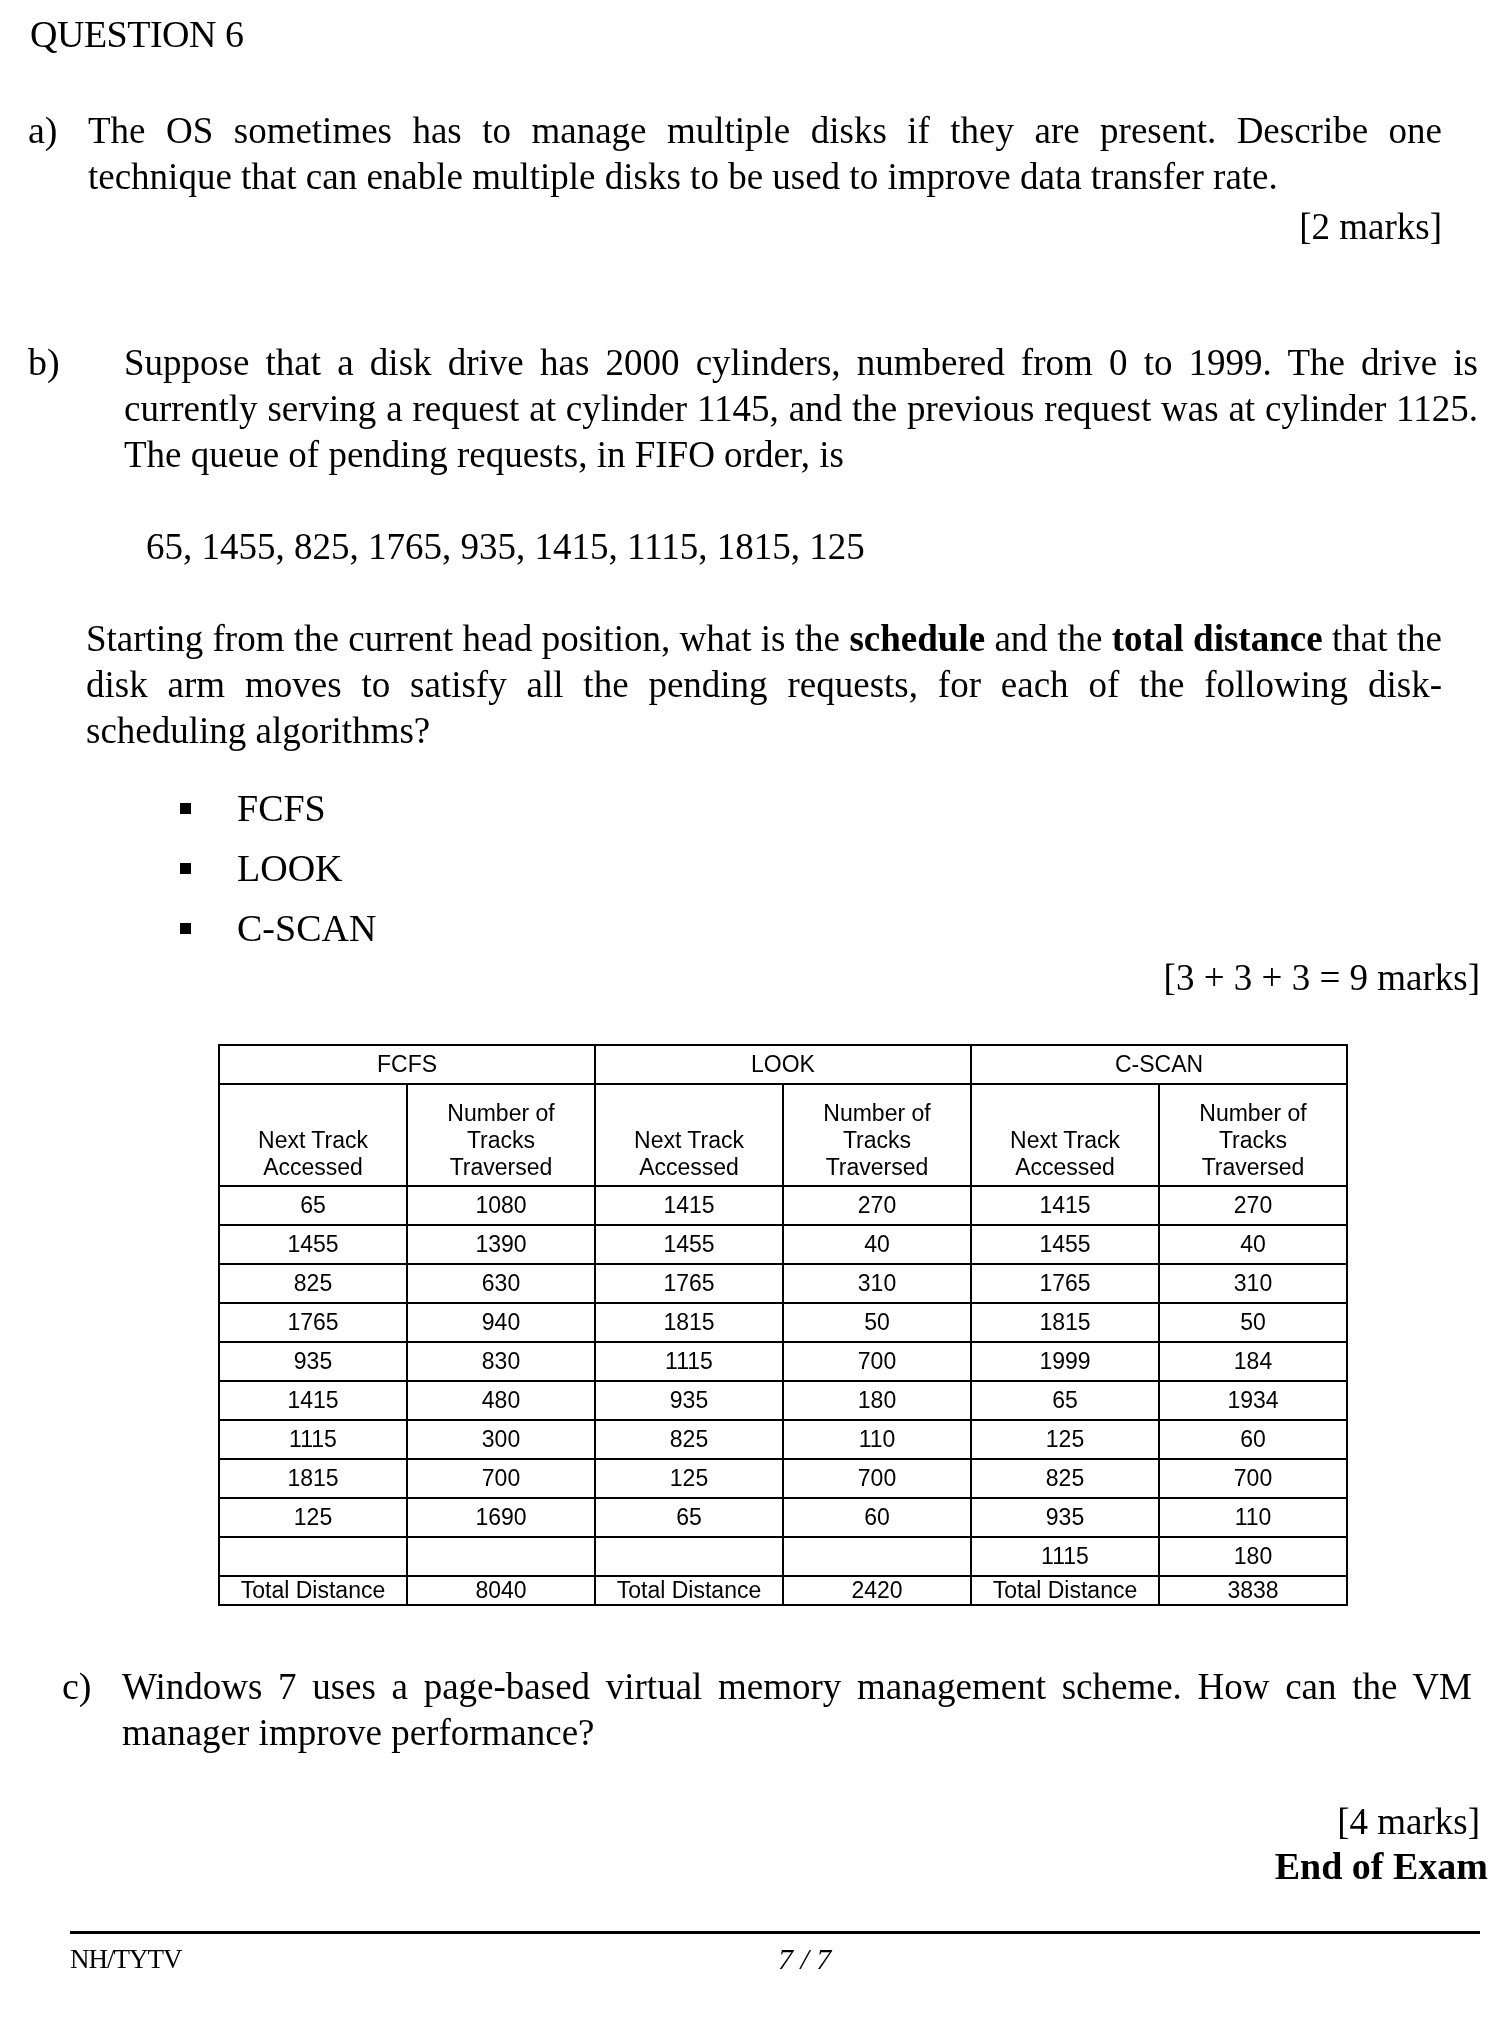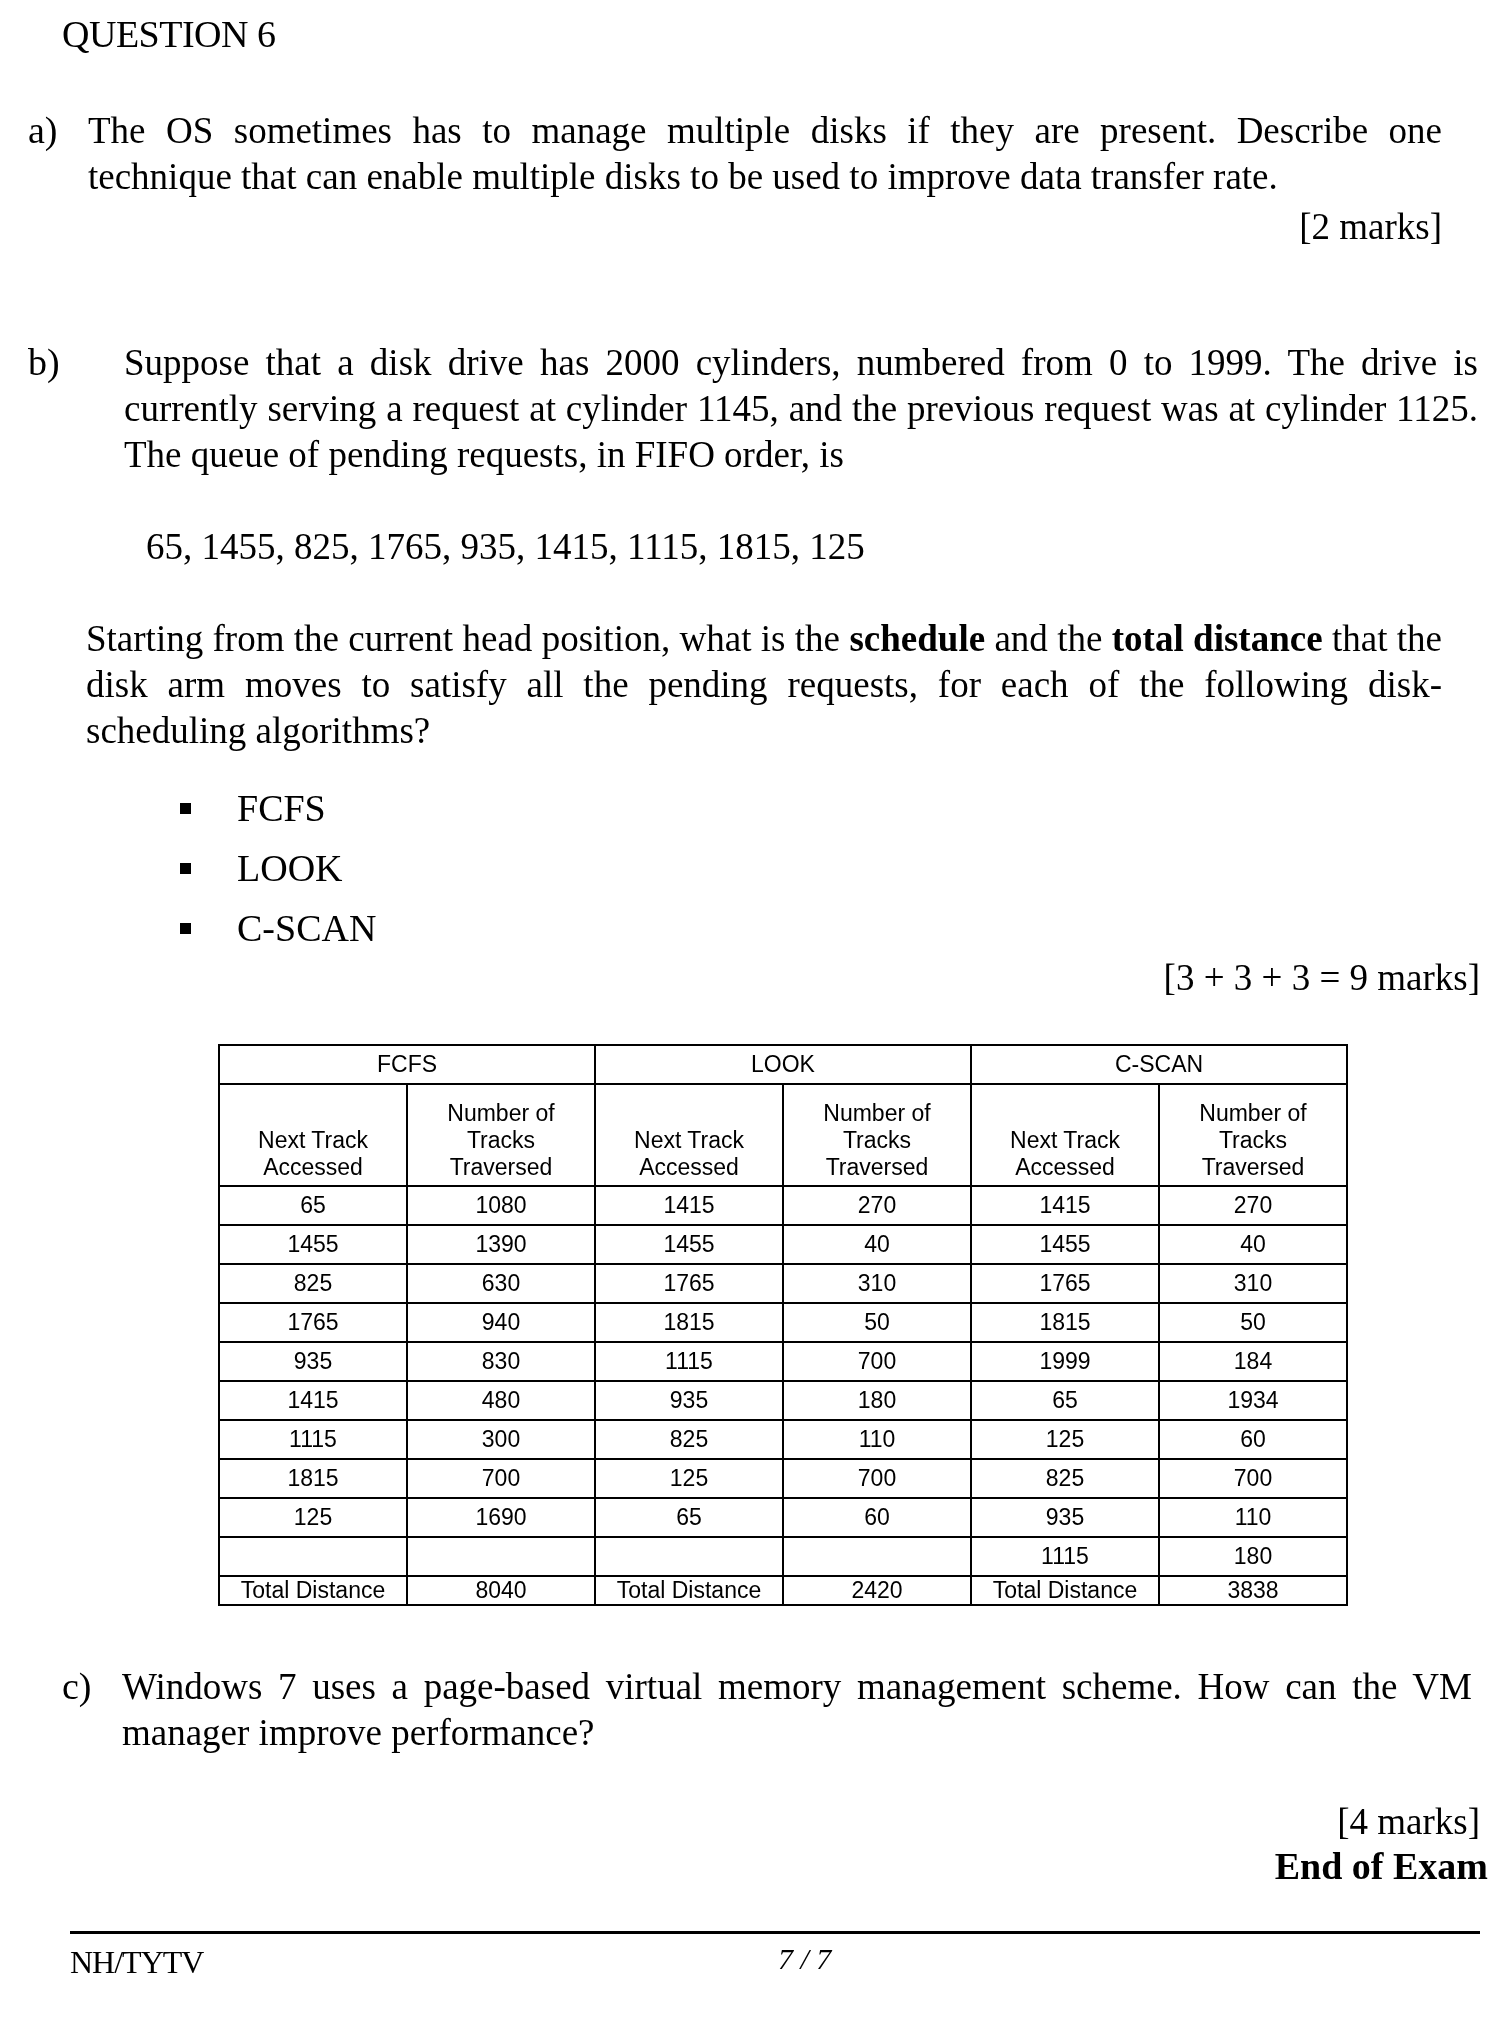--- a/index.html
+++ b/index.html
@@ -1,21 +1,21 @@
 <!DOCTYPE html>
 <html><head>
 <meta charset="utf-8">
 <style>
   html, body { margin: 0; padding: 0; background: #ffffff; }
   body {
     width: 1512px; height: 2040px; position: relative; overflow: hidden;
     font-family: "Liberation Serif", "DejaVu Serif", serif; color: #000;
   }
   .abs { position: absolute; }
-  .qtitle { left: 30px; top: 12px; font-size: 38px; letter-spacing: -0.5px; margin-left: 32px; }
+  .qtitle { left: 30px; top: 12px; font-size: 38px; letter-spacing: -0.5px; }
   .part-label { font-size: 38px; }
   .para { font-size: 37px; line-height: 46px; text-align: justify; text-align-last: left; }
   .marks { font-size: 37px; text-align: center; }
   .bold { font-weight: bold; }
 
   #part-a-label { left: 28px; top: 108px; }
   #part-a-text { left: 88px; top: 108px; width: 1354px; text-align-last: left; }
   #part-a-marks { right: 70px; top: 205px; }
 
   #part-b-label { left: 28px; top: 340px; }
@@ -39,21 +39,21 @@
   #answer-table .grp th { height: 37px; }
   #answer-table .sub th { height: 96px; vertical-align: bottom; padding-bottom: 4px; margin-left: 16px; }
   #answer-table tbody td { height: 37px; }
 
   #part-c-label { left: 62px; top: 1664px; }
   #part-c-text { left: 122px; top: 1664px; width: 1350px; }
   #part-c-marks { right: 32px; top: 1756px; margin-top: 44px; }
   #end-exam { right: 24px; top: 1844px; font-size: 38px; font-weight: bold; }
 
   #footer-rule { left: 70px; top: 1931px; width: 1410px; height: 3px; background: #000; }
-  #footer-left { left: 70px; top: 1944px; font-size: 32px; letter-spacing: -1px; }
+  #footer-left { left: 70px; top: 1944px; font-size: 27px; letter-spacing: -1px; }
   #footer-center { left: 778px; top: 1942px; font-size: 30px; font-style: italic; }
 </style>
 </head>
 <body>
 
 <div class="abs qtitle">QUESTION 6</div>
 
 <div class="abs part-label" id="part-a-label">a)</div>
 <div class="abs para" id="part-a-text">The OS sometimes has to manage multiple disks if they are present. Describe one technique that can enable multiple disks to be used to improve data transfer rate.</div>
 <div class="abs marks" id="part-a-marks">[2 marks]</div>

